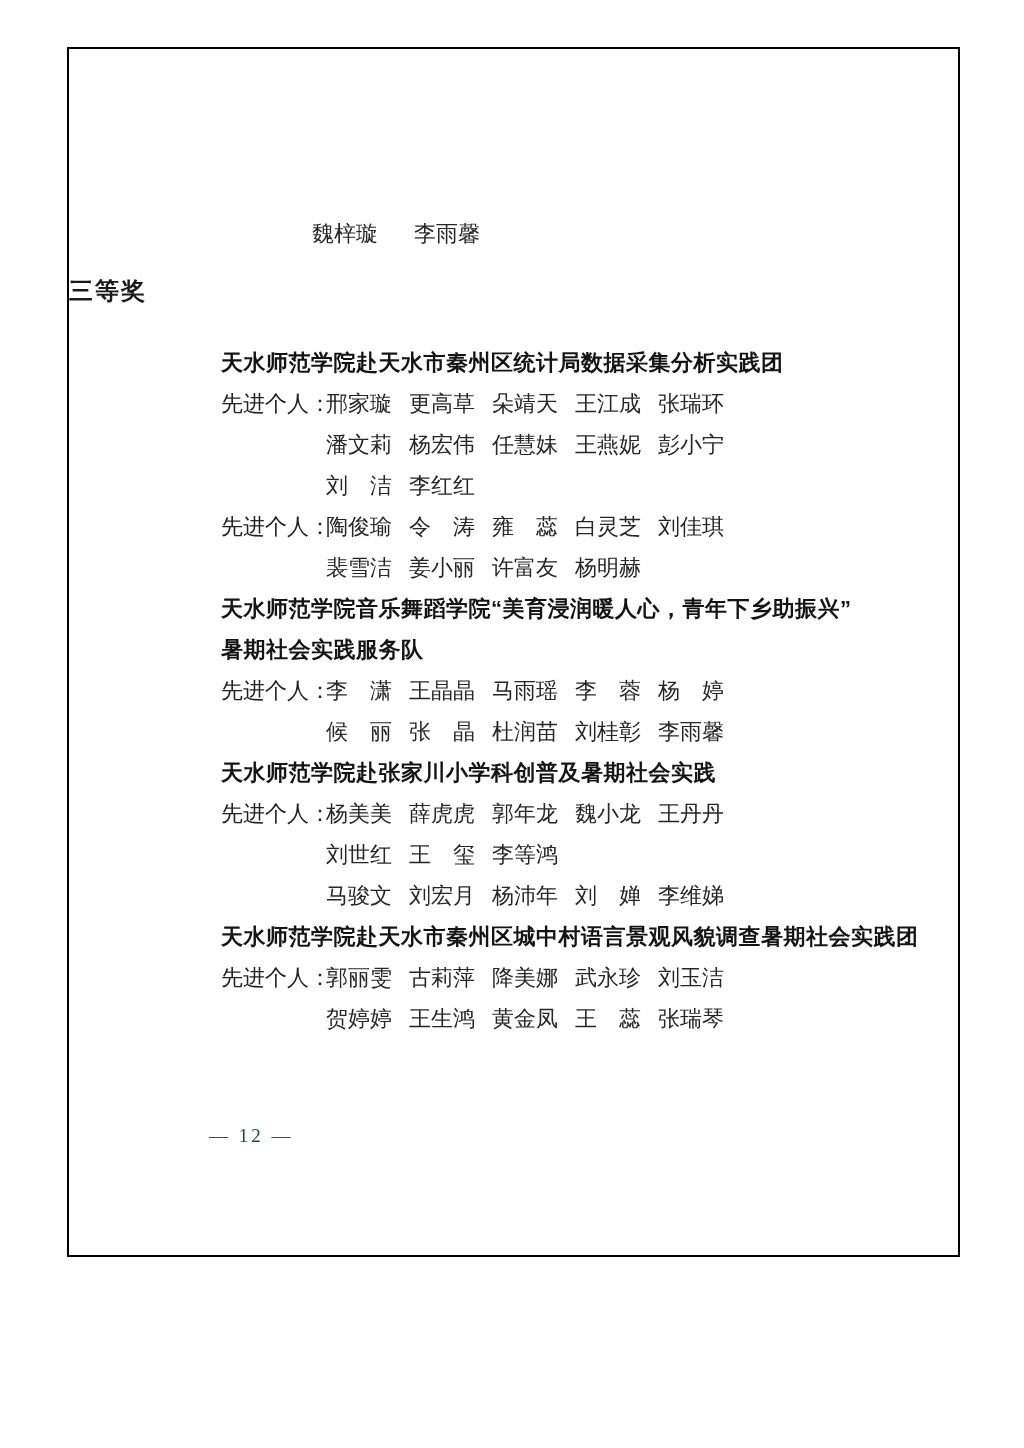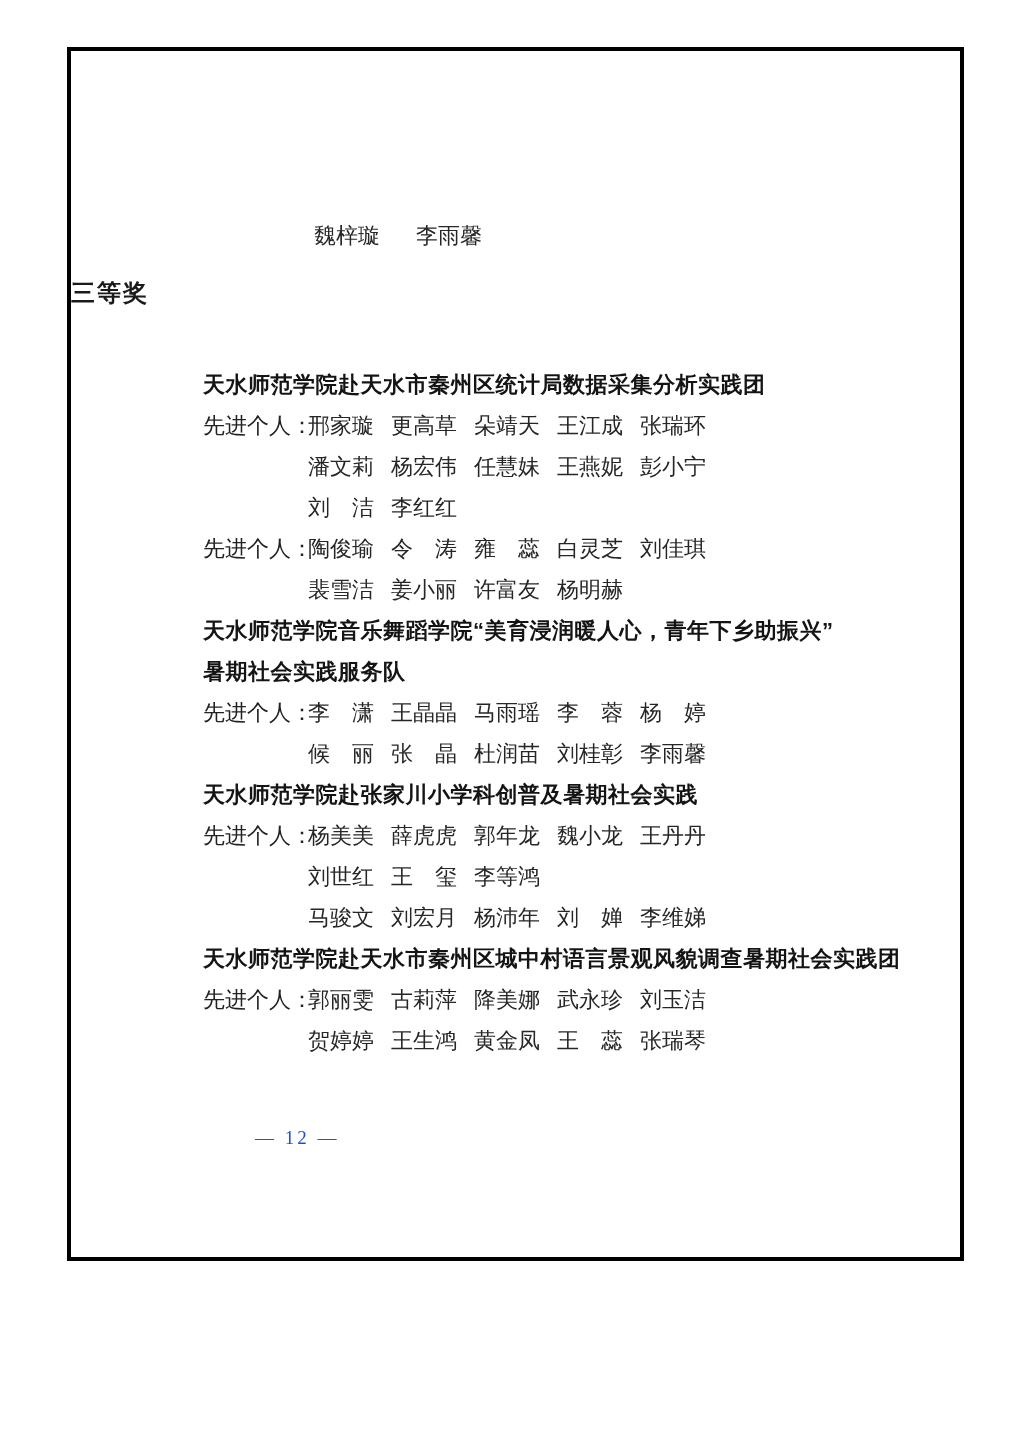--- a/index.html
+++ b/index.html
@@ -11,21 +11,21 @@
     font-family: "Liberation Serif", "DejaVu Serif", serif;
     color: #1f1f1f;
     overflow: hidden;
   }
   .frame {
     position: absolute;
     left: 67px;
     top: 47px;
     width: 889px;
     height: 1206px;
-    border: 4px solid #000000;
+    border: 2px solid #000000;
     box-sizing: content-box;
   }
   .content {
     position: absolute;
     left: 0;
     top: 0;
     width: 100%;
     height: 100%;
   }
   .line {
@@ -52,24 +52,23 @@
     width: 100%;
     text-align: left;
     font-size: 24px;
     font-weight: bold;
     letter-spacing: 2px;
     color: #1a1a1a;
     font-family: "Liberation Sans", "DejaVu Sans", sans-serif;
   }
   .doc-body {
     position: absolute;
-    left: 132px;
+    left: 152px;
     top: 293px;
     width: 720px;
-    margin-top: 20px;
   }
   .title-line {
     font-weight: bold;
     color: #141414;
     font-family: "Liberation Sans", "DejaVu Sans", sans-serif;
     letter-spacing: 0.5px;
   }
   .name-row {
     display: flex;
     align-items: center;
@@ -90,22 +89,21 @@
     color: #262626;
   }
   .page-number {
     position: absolute;
     left: 140px;
     top: 1072px;
     height: 30px;
     line-height: 30px;
     font-size: 19px;
     letter-spacing: 3px;
-    color: #1d4ed8;
-    margin-left: 44px;
+    color: #14532d;
   }
 </style>
 </head>
 <body>
 
 <div class="page">
   <div class="frame">
     <div class="content">
 
       <div class="continuation-row" id="continuation-row">

